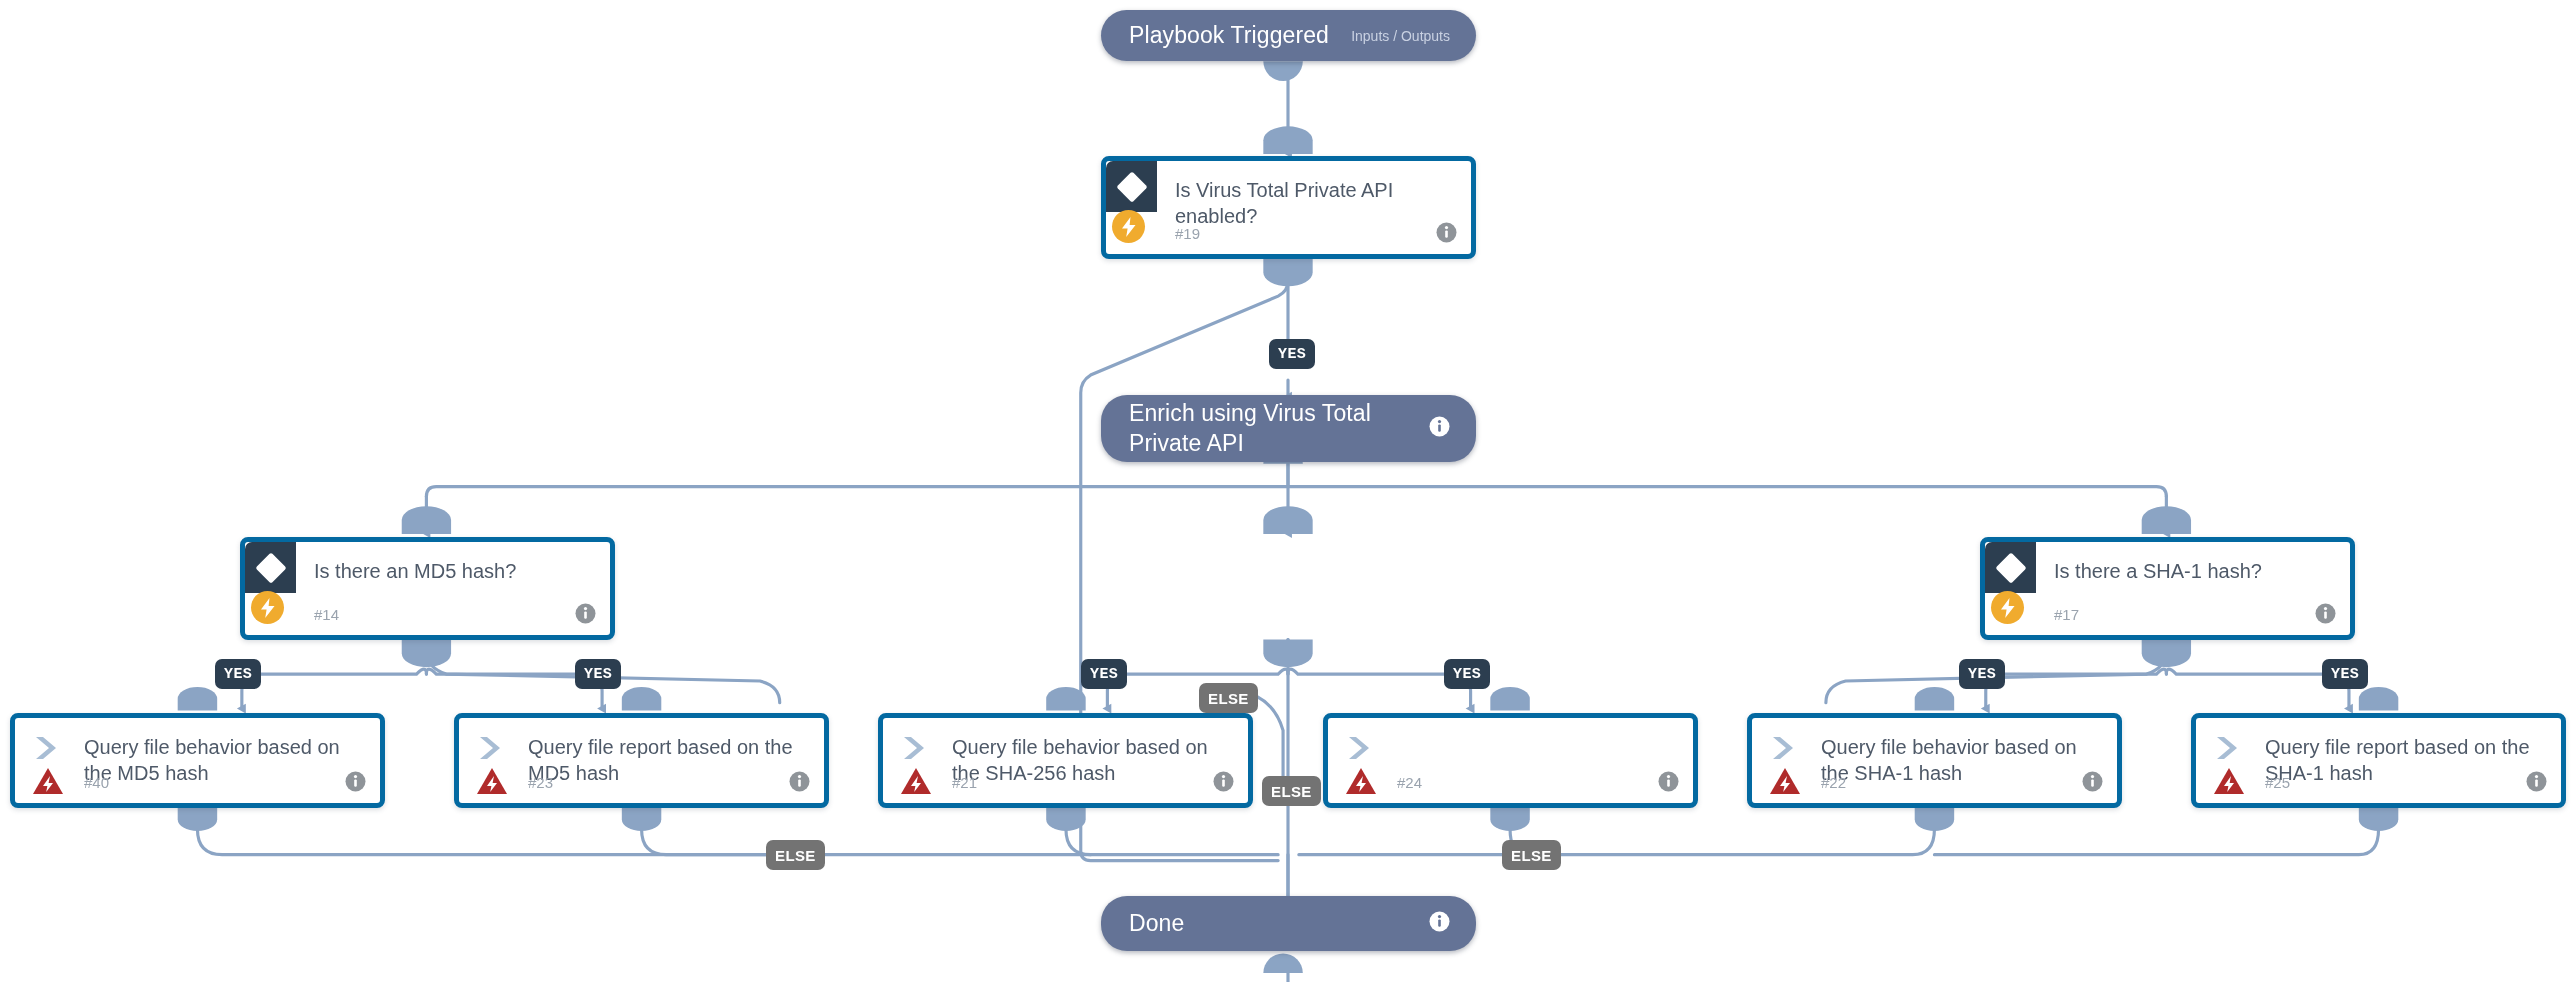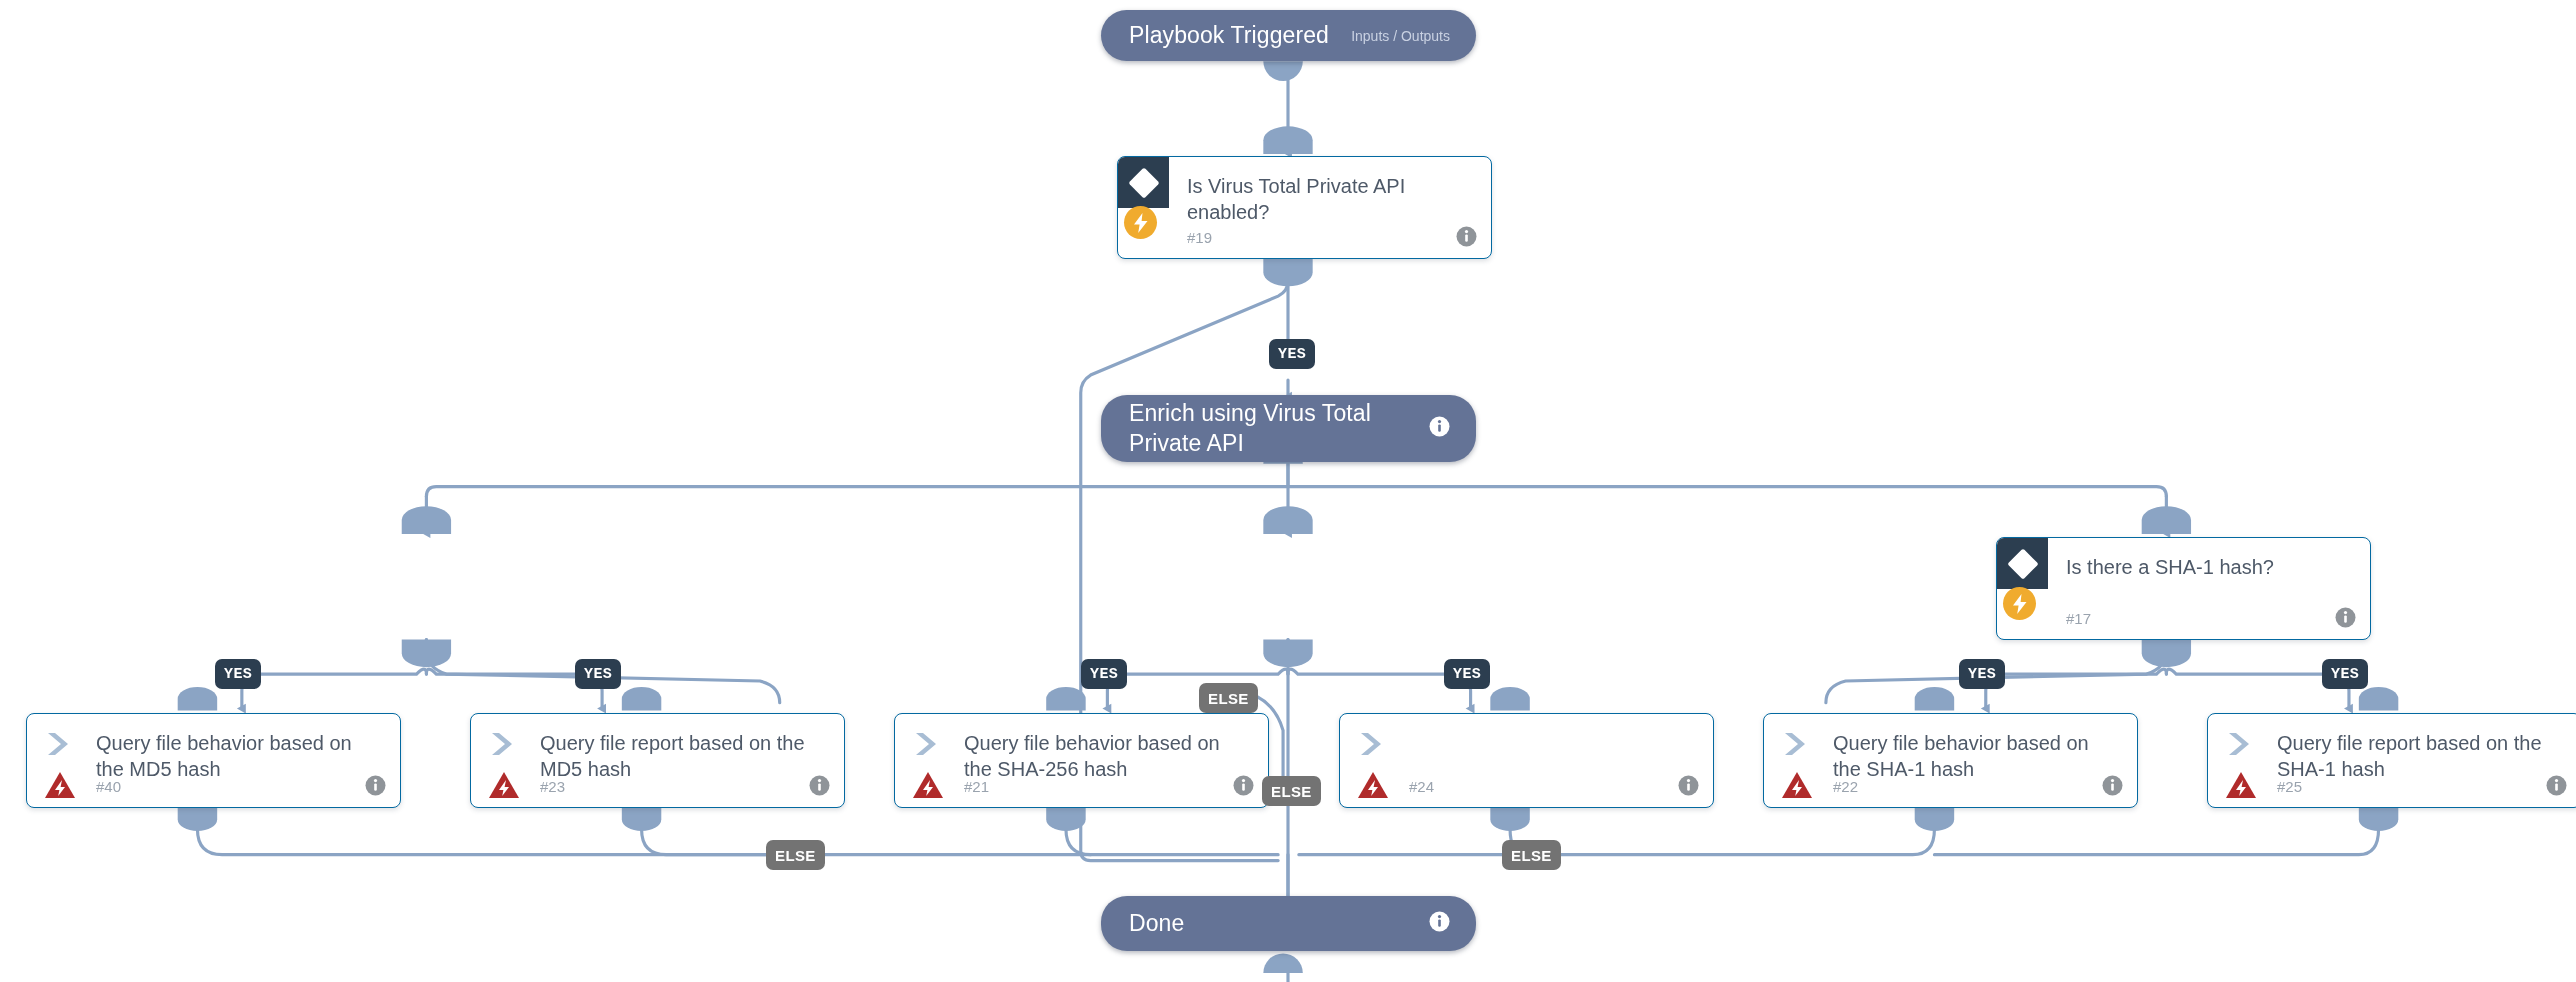--- a/index.html
+++ b/index.html
@@ -52,25 +52,24 @@
     font-size: 14px;
     white-space: nowrap;
     font-weight: normal;
   }
 
   
   .card-node {
     position: absolute;
     box-sizing: border-box;
     background: #ffffff;
-    border: 1px solid #0369a1;
+    border: 5px solid #0369a1;
     border-radius: 8px;
     box-shadow: 0 2px 5px rgba(60,70,90,0.18);
     z-index: 6;
-    margin-left: 16px;
   }
   .card-body {
     position: relative;
     height: 100%;
     box-sizing: border-box;
   }
   .card-title {
     position: absolute;
     left: 69px;
     right: 18px;
@@ -302,20 +301,41 @@
     <span class="pill-title">Enrich using Virus Total Private API</span>
     <span style="flex:0 0 auto;">
       <svg width="21" height="21" viewBox="0 0 21 21">
           <circle cx="10.5" cy="10.5" r="10" fill="#ffffff"></circle>
           <rect x="9.2" y="8.4" width="2.6" height="7.4" rx="1.2" fill="#647396"></rect>
           <circle cx="10.5" cy="5.6" r="1.6" fill="#647396"></circle>
         </svg>
     </span>
   </div>
 
+  <div class="card-node" style="left:240px; top:537px; width:375px; height:103px;">
+    <div class="card-body">
+      <div class="cond-square">
+          <div class="cond-diamond"></div>
+        </div>
+      <div class="bolt-badge">
+        <svg width="16" height="20" viewBox="0 0 16 20">
+            <path d="M9.5,0 L1,11.5 L6.6,11.5 L5.2,20 L14.5,8 L8.6,8 Z" fill="#ffffff"></path>
+          </svg>
+      </div>
+      <div class="card-title">Is there an MD5 hash?</div>
+      <div class="card-id">#14</div>
+      <div class="card-info">
+        <svg width="21" height="21" viewBox="0 0 21 21">
+            <circle cx="10.5" cy="10.5" r="10" fill="#8f9499"></circle>
+            <rect x="9.2" y="8.4" width="2.6" height="7.4" rx="1.2" fill="#fff"></rect>
+            <circle cx="10.5" cy="5.6" r="1.6" fill="#fff"></circle>
+          </svg>
+      </div>
+    </div>
+  </div>
 
 
   <div class="card-node" style="left:1980px; top:537px; width:375px; height:103px;">
     <div class="card-body">
       <div class="cond-square">
           <div class="cond-diamond"></div>
         </div>
       <div class="bolt-badge">
         <svg width="16" height="20" viewBox="0 0 16 20">
             <path d="M9.5,0 L1,11.5 L6.6,11.5 L5.2,20 L14.5,8 L8.6,8 Z" fill="#ffffff"></path>

